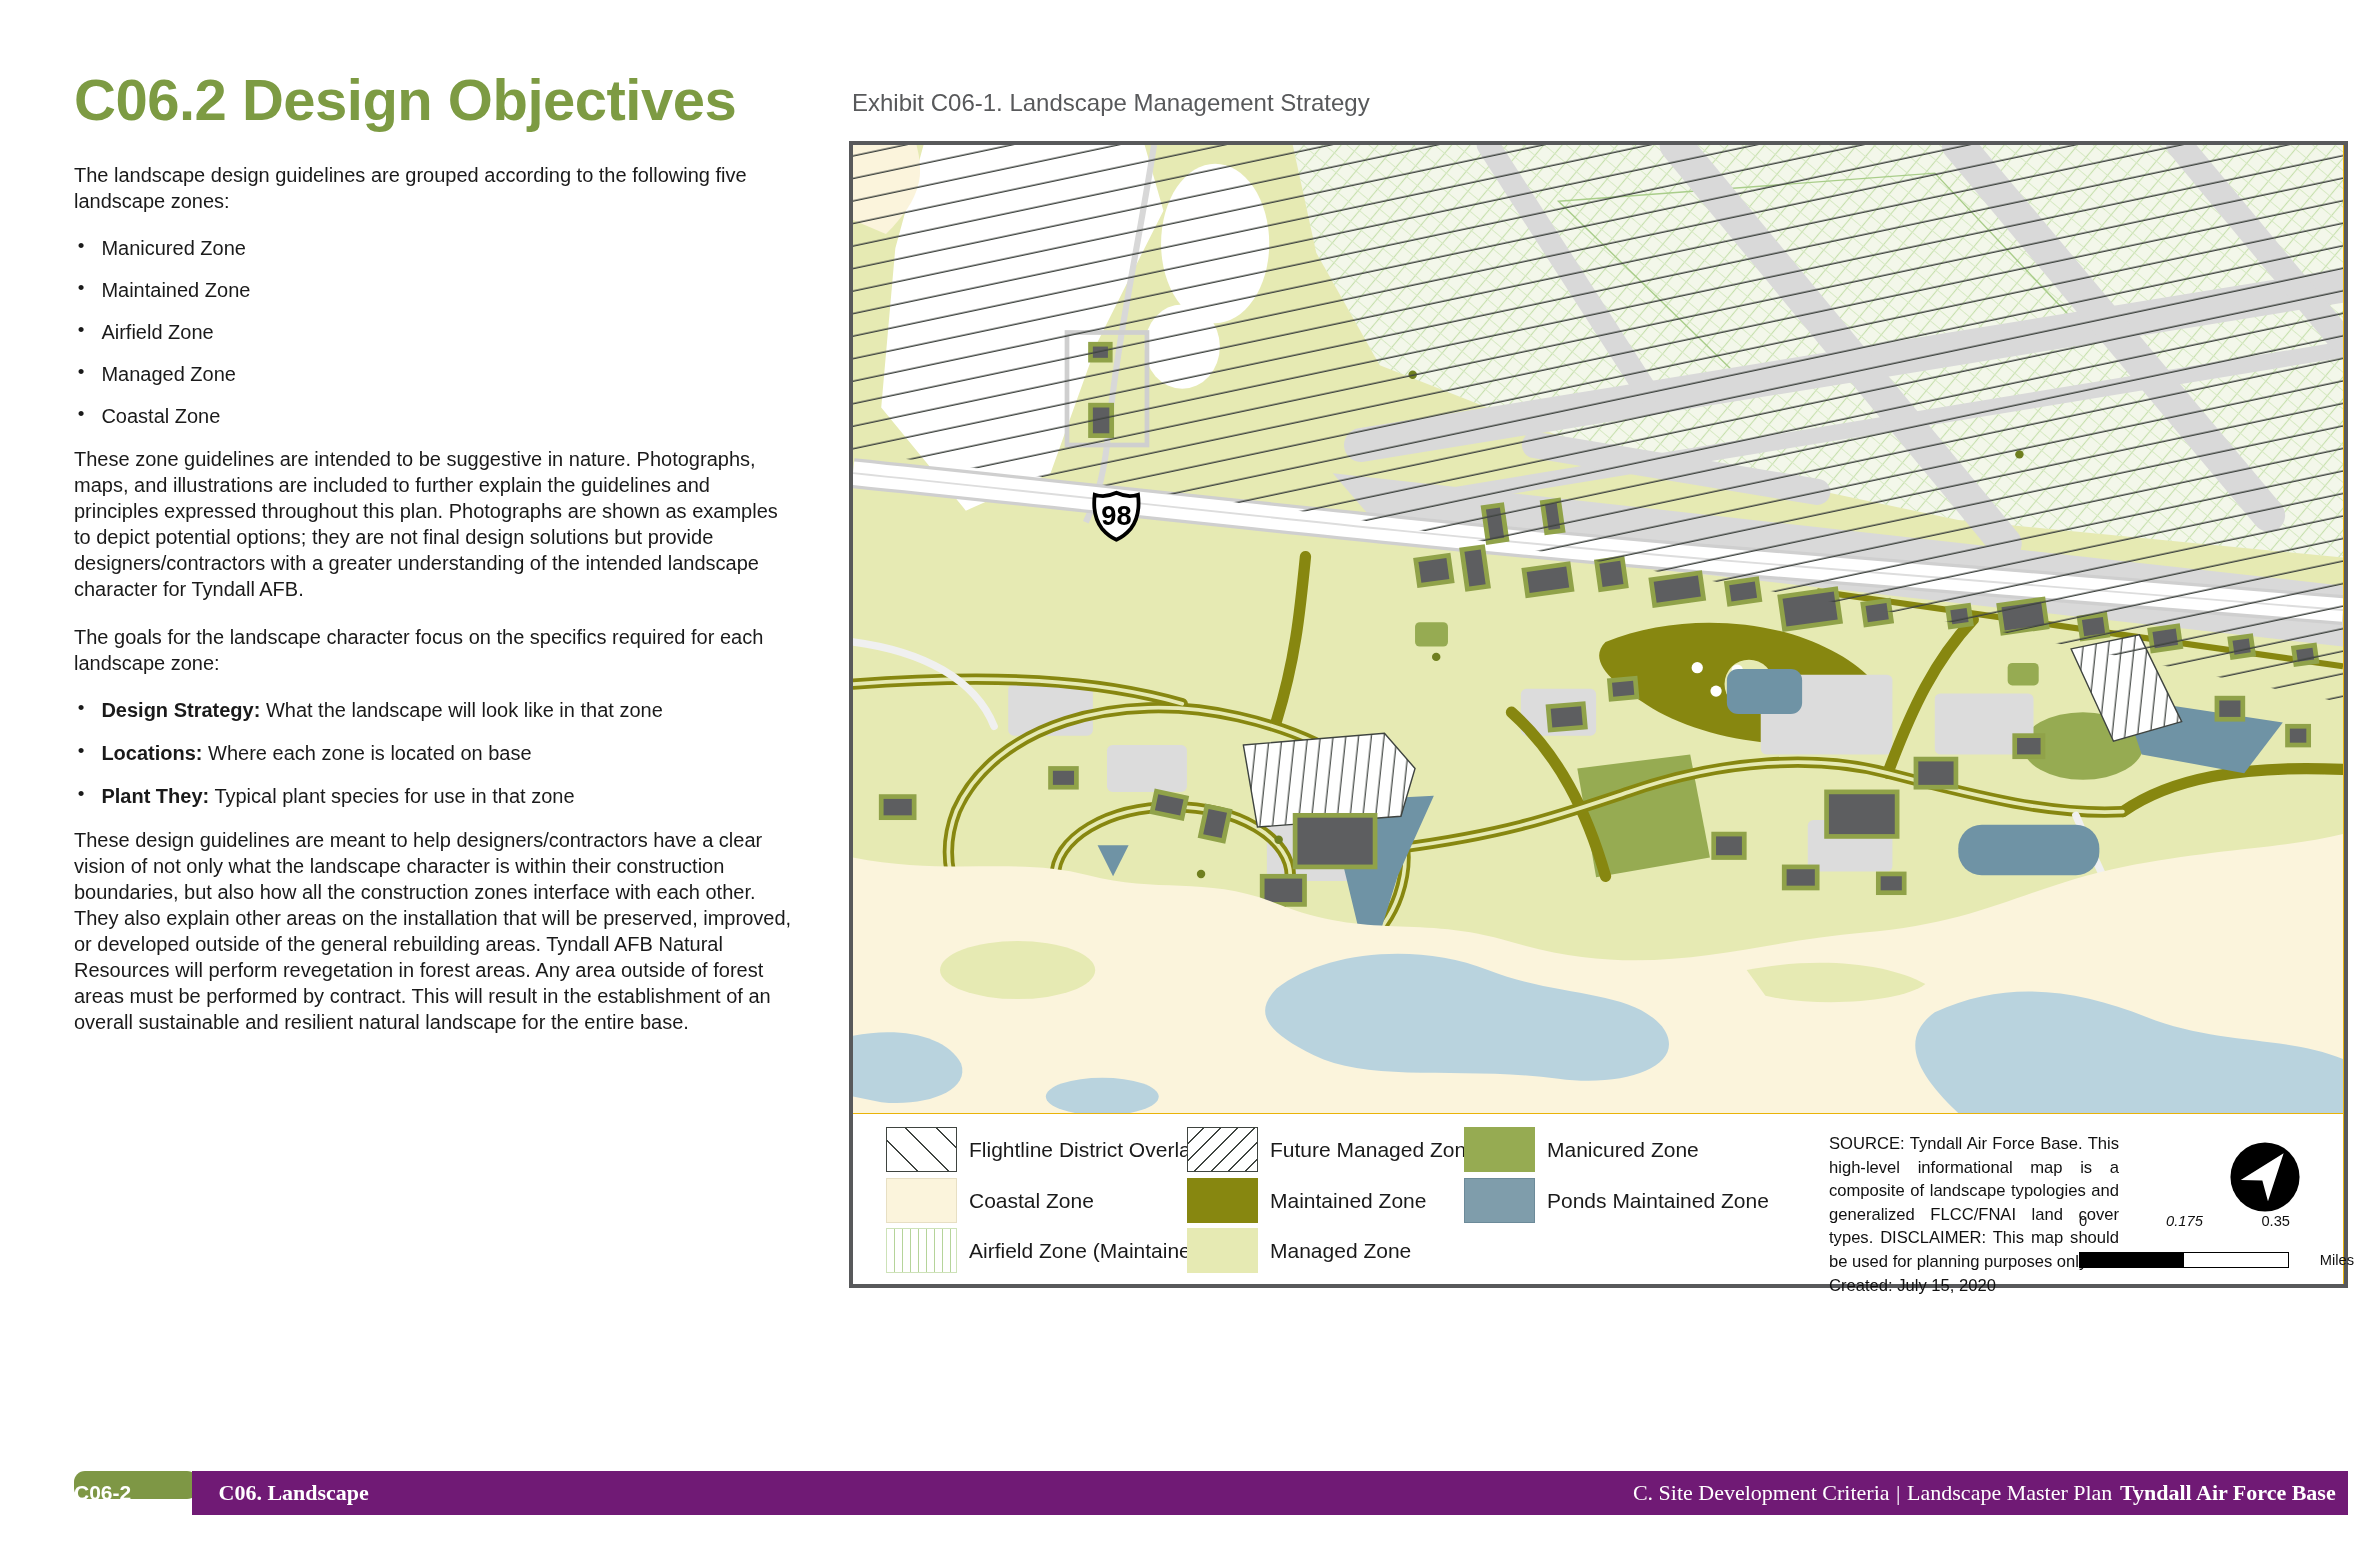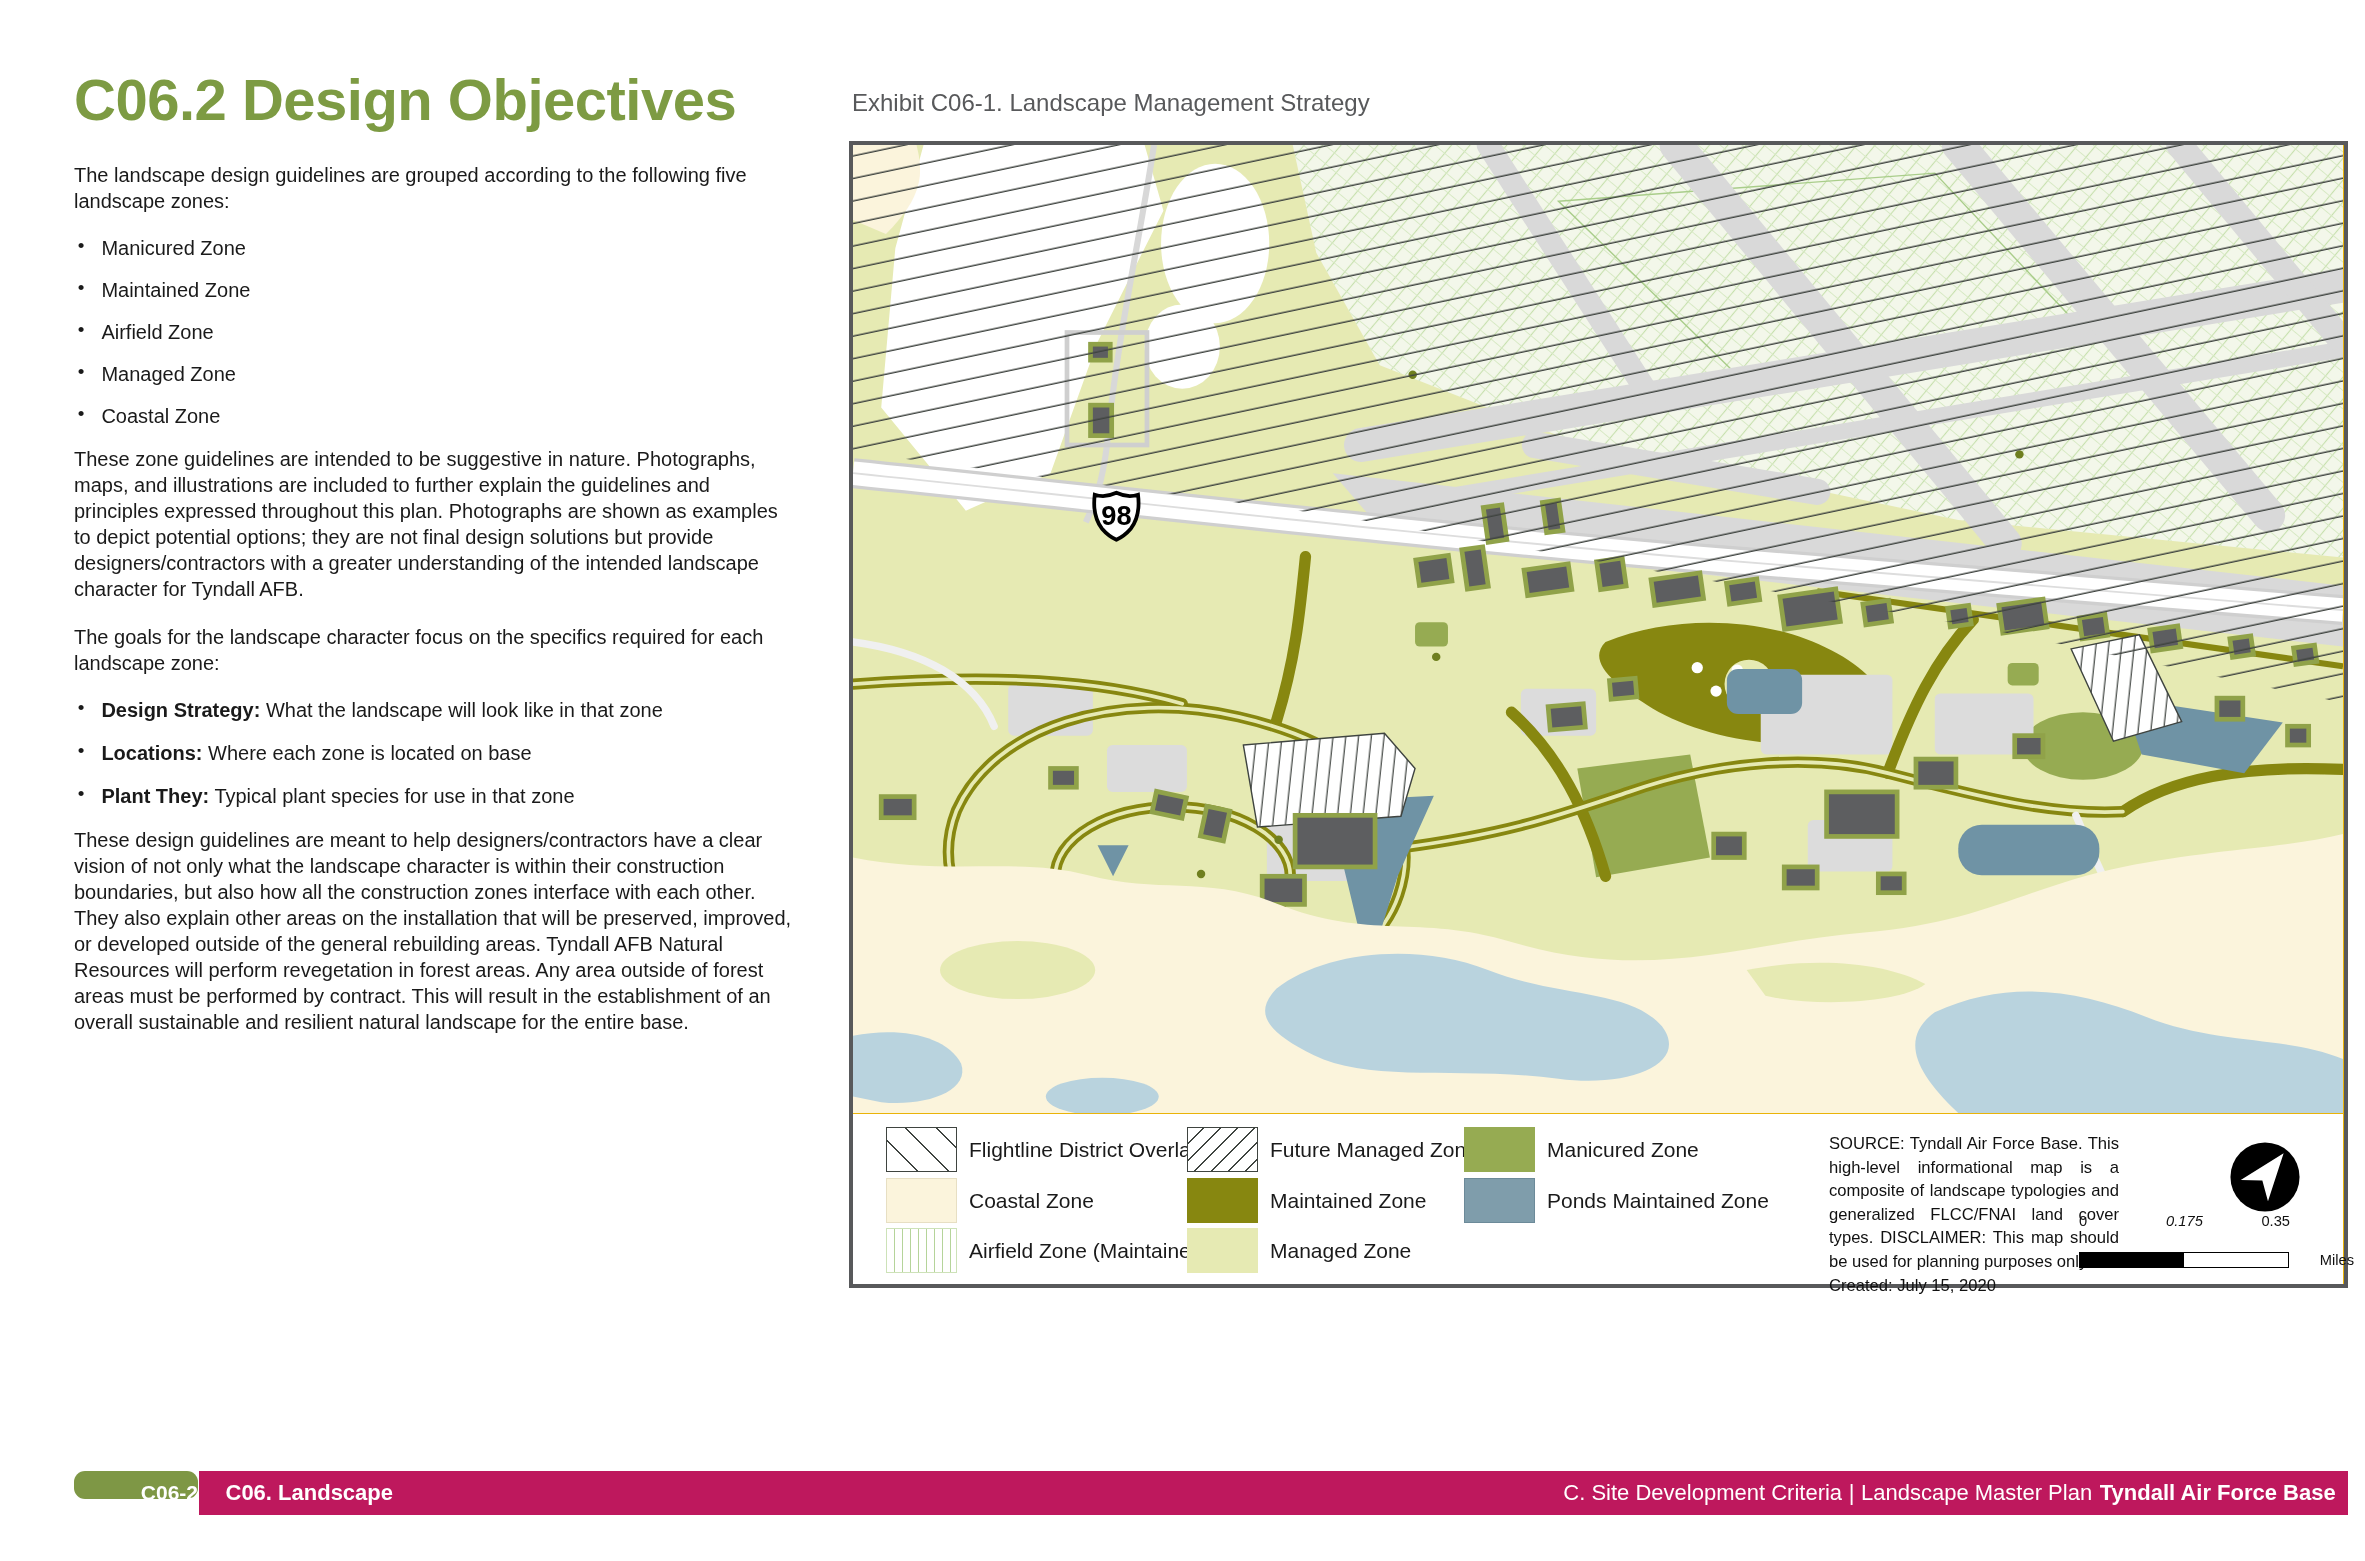--- a/index.html
+++ b/index.html
@@ -54,22 +54,22 @@
   .sb-row{display:flex;align-items:center;margin-top:21px;gap:28px;}
   .sb-bar{display:flex;width:208px;height:14px;border:1.4px solid #000;box-sizing:content-box;}
   .sb-seg{width:104px;height:14px;}
   .sb-black{background:#000;}
   .sb-white{background:#fff;}
   .sb-unit{font-size:14.7px;margin-left:2.8px;color:#111;}
 
   
   .footer{position:absolute;left:74px;top:1471px;width:2274px;height:44px;}
   .footer-page{position:absolute;left:0;top:0;width:124px;height:28px;background:#7e9745;
-               color:#fff;font-size:21px;font-weight:bold;line-height:44px;text-align:right;border-radius:11px;}
-  .footer-main{position:absolute;left:125px;top:0;right:0;height:44px;background:#be185d;}
+               color:#fff;font-size:21px;font-weight:bold;line-height:44px;text-align:left;border-radius:11px;}
+  .footer-main{position:absolute;left:118px;top:0;right:0;height:44px;background:#701a75;font-family:Liberation Serif, serif;}
   .footer-chapter{position:absolute;left:26.5px;top:0;height:44px;line-height:44px;
                   color:#fff;font-size:22px;font-weight:bold;}
   .footer-right{position:absolute;right:12.3px;top:0;height:44px;line-height:44px;color:#fff;font-size:22px;white-space:nowrap;}
   .footer-right .seg-reg{font-weight:normal;}
   .footer-right .seg-sep{font-weight:300;margin:0 6.6px;}
   .footer-right .seg-light{font-weight:300;margin-right:7.6px;}
   .footer-right .seg-bold{font-weight:bold;}
 </style>
 </head>
 <body>

